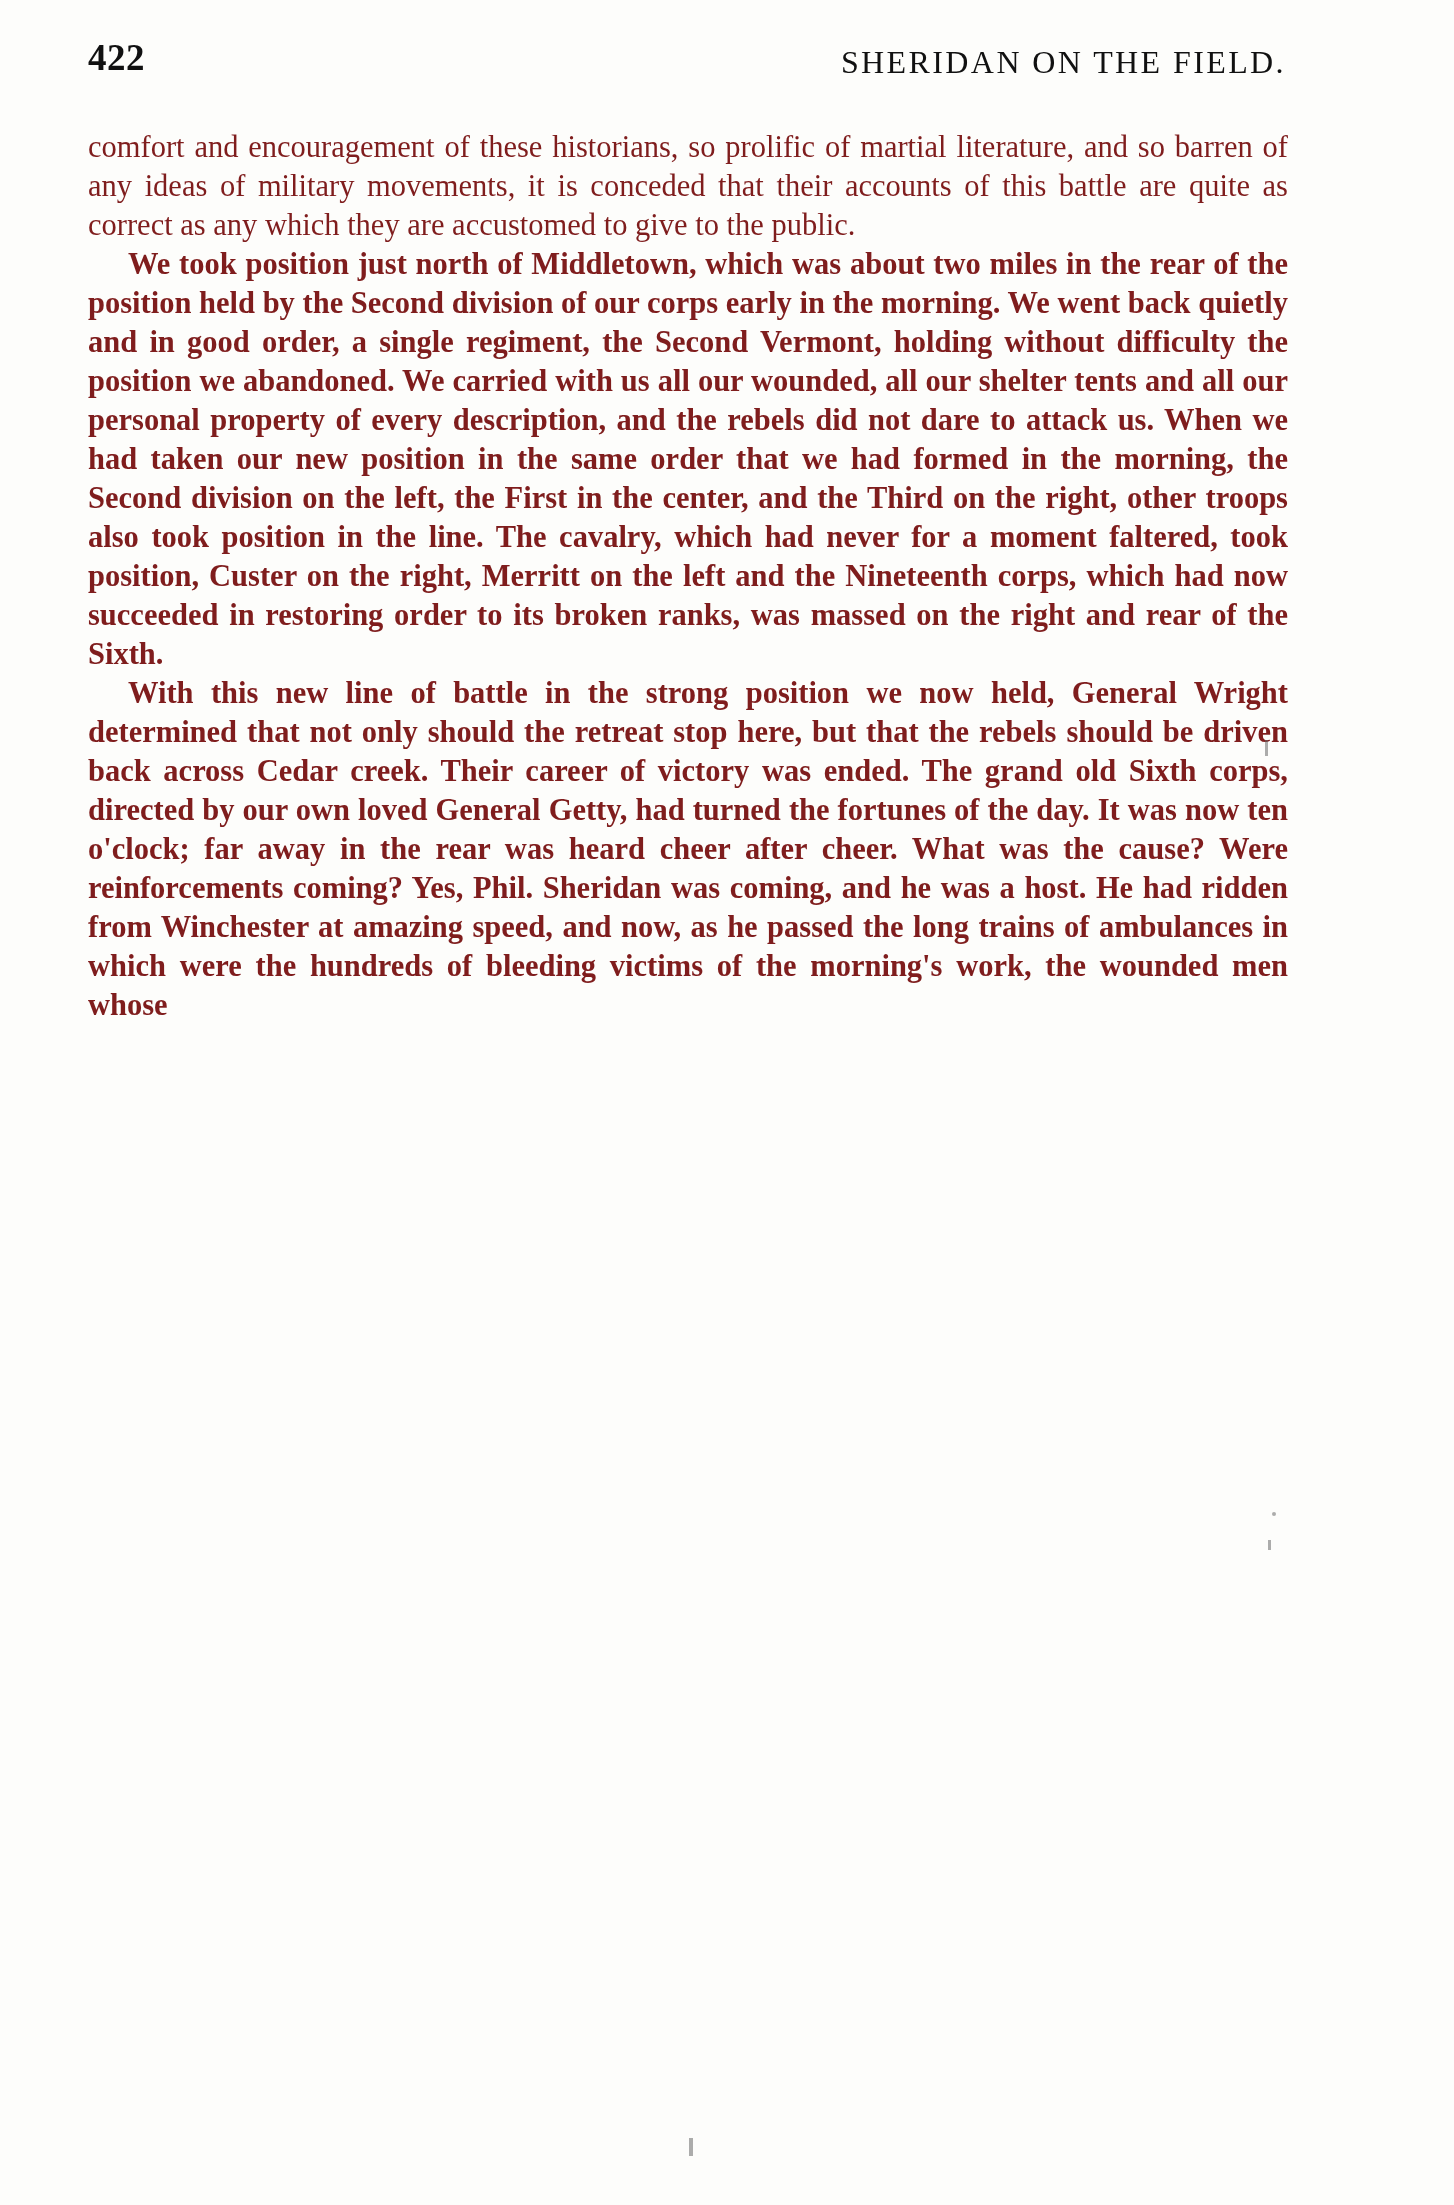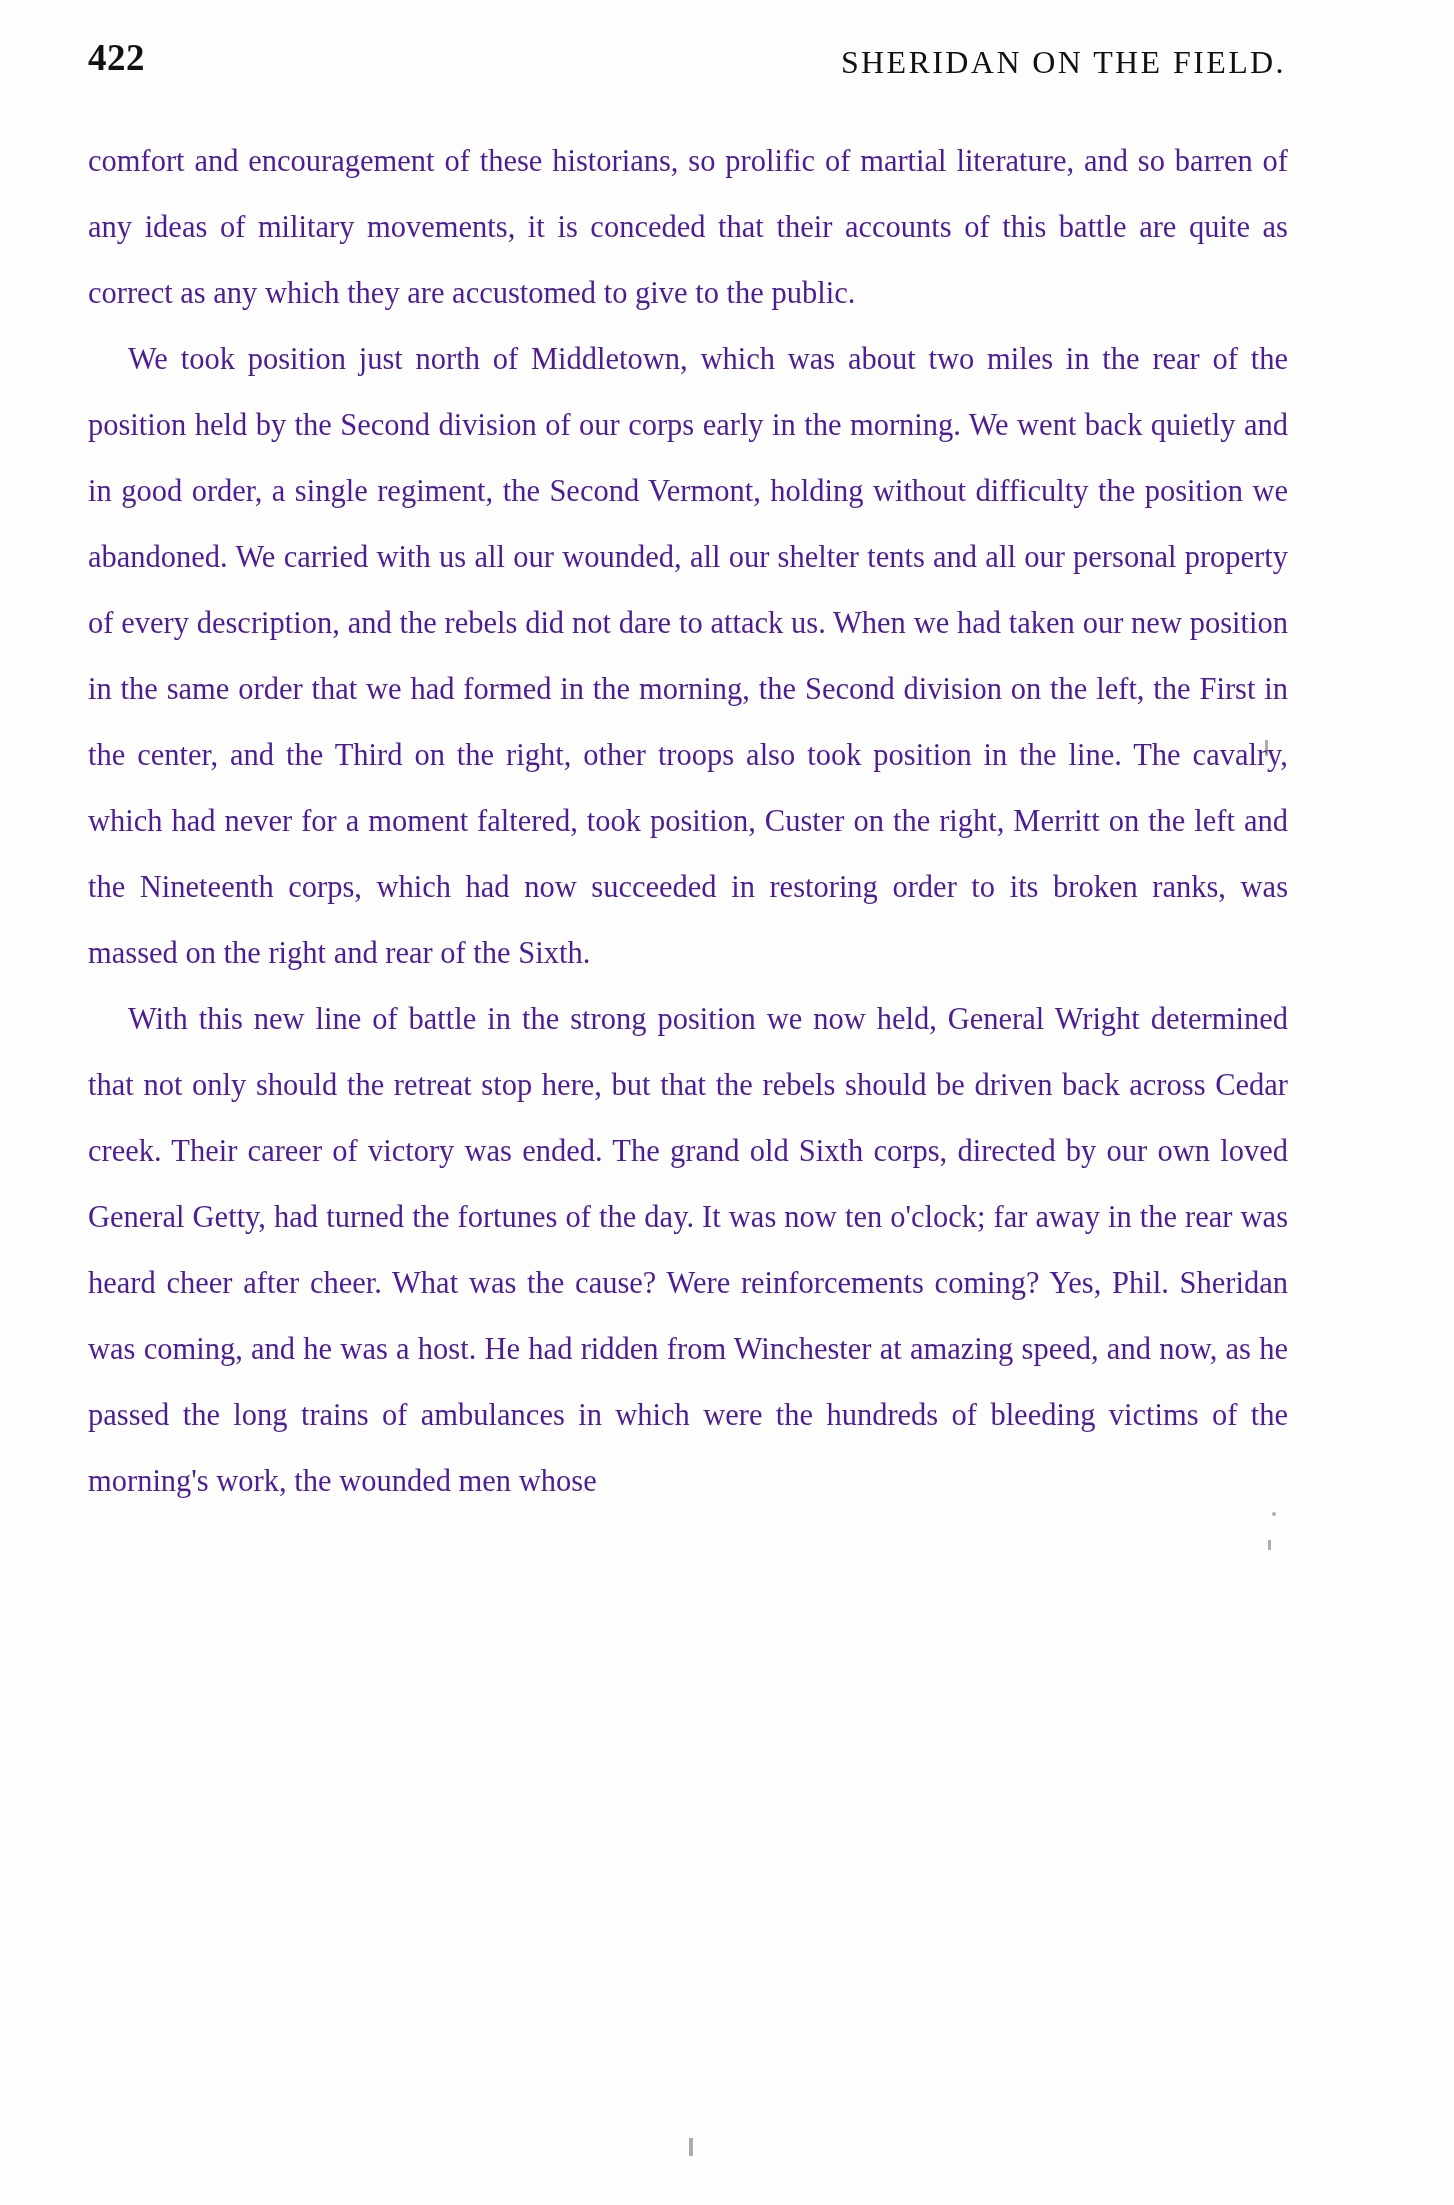--- a/index.html
+++ b/index.html
@@ -54,28 +54,29 @@
   }
   .body-text {
     position: absolute;
     left: 88px;
     top: 128px;
     width: 1200px;
   }
   .para {
     margin: 0;
     font-size: 30.5px;
-    line-height: 66px;
+    line-height: 39px;
     text-align: justify;
     text-justify: inter-word;
-    color: #4c1d95;
+    color: #7f1d1d;
     hyphens: manual;
   }
   .para + .para {
     text-indent: 40px;
+    font-weight: bold;
   }
   .footer-marks {
     position: absolute;
     left: 0;
     top: 0;
     width: 1454px;
     height: 2205px;
     pointer-events: none;
   }
   .speck {

